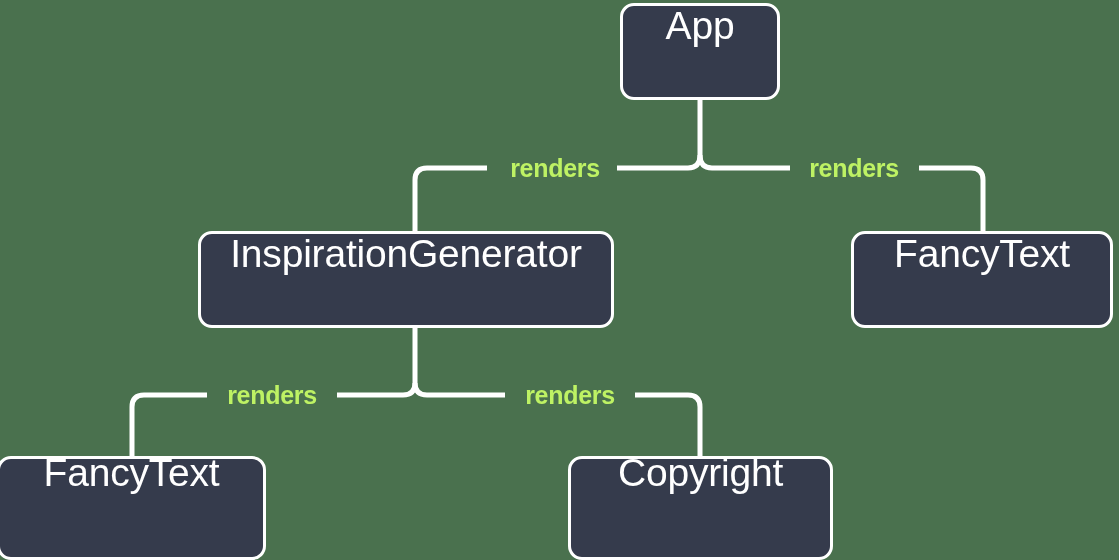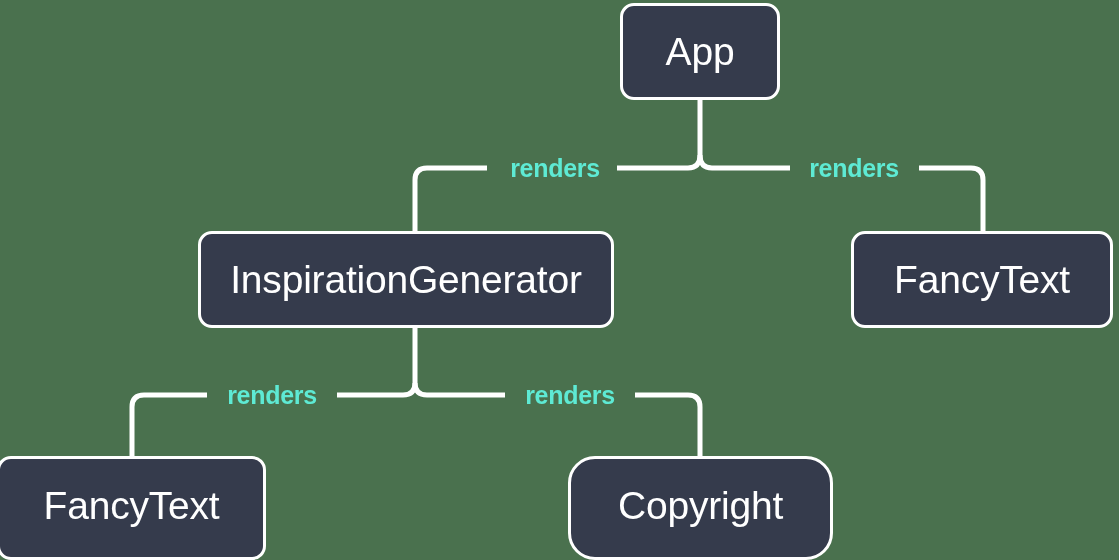--- a/index.html
+++ b/index.html
@@ -25,32 +25,31 @@
     width: 1119px;
     height: 560px;
   }
   .node-box {
     position: absolute;
     box-sizing: border-box;
     background: #353b4c;
     border: 3px solid #ffffff;
     border-radius: 14px;
     display: flex;
-    align-items: center;
     justify-content: center;
     color: #ffffff;
     font-size: 39px;
     font-weight: 400;
     letter-spacing: -0.2px;
     line-height: 1;
     white-space: nowrap;
   }
   .edge-label {
     position: absolute;
-    color: #5eead4;
+    color: #bef264;
     font-size: 25px;
     font-weight: 700;
     line-height: 1;
     white-space: nowrap;
     transform: translate(-50%, -50%);
     letter-spacing: -0.3px;
   }
 </style>
 </head>
 <body>
@@ -89,21 +88,21 @@
   </div>
 
   <div class="node-box" style="left:851px; top:231px; width:262px; height:97px;">
     <span>FancyText</span>
   </div>
 
   <div class="node-box" style="left:-3px; top:456px; width:269px; height:104px; border-bottom-left-radius:14px; border-bottom-right-radius:14px;">
     <span style="margin-top:-6px;">FancyText</span>
   </div>
 
-  <div class="node-box" style="left:568px; top:456px; width:265px; height:104px;border-radius:27px;">
+  <div class="node-box" style="left:568px; top:456px; width:265px; height:104px;">
     <span style="margin-top:-6px;">Copyright</span>
   </div>
 
   <div class="edge-label" style="left:555px; top:168px;">renders</div>
 
   <div class="edge-label" style="left:854px; top:168px;">renders</div>
 
   <div class="edge-label" style="left:272px; top:395px;">renders</div>
 
   <div class="edge-label" style="left:570px; top:395px;">renders</div>

